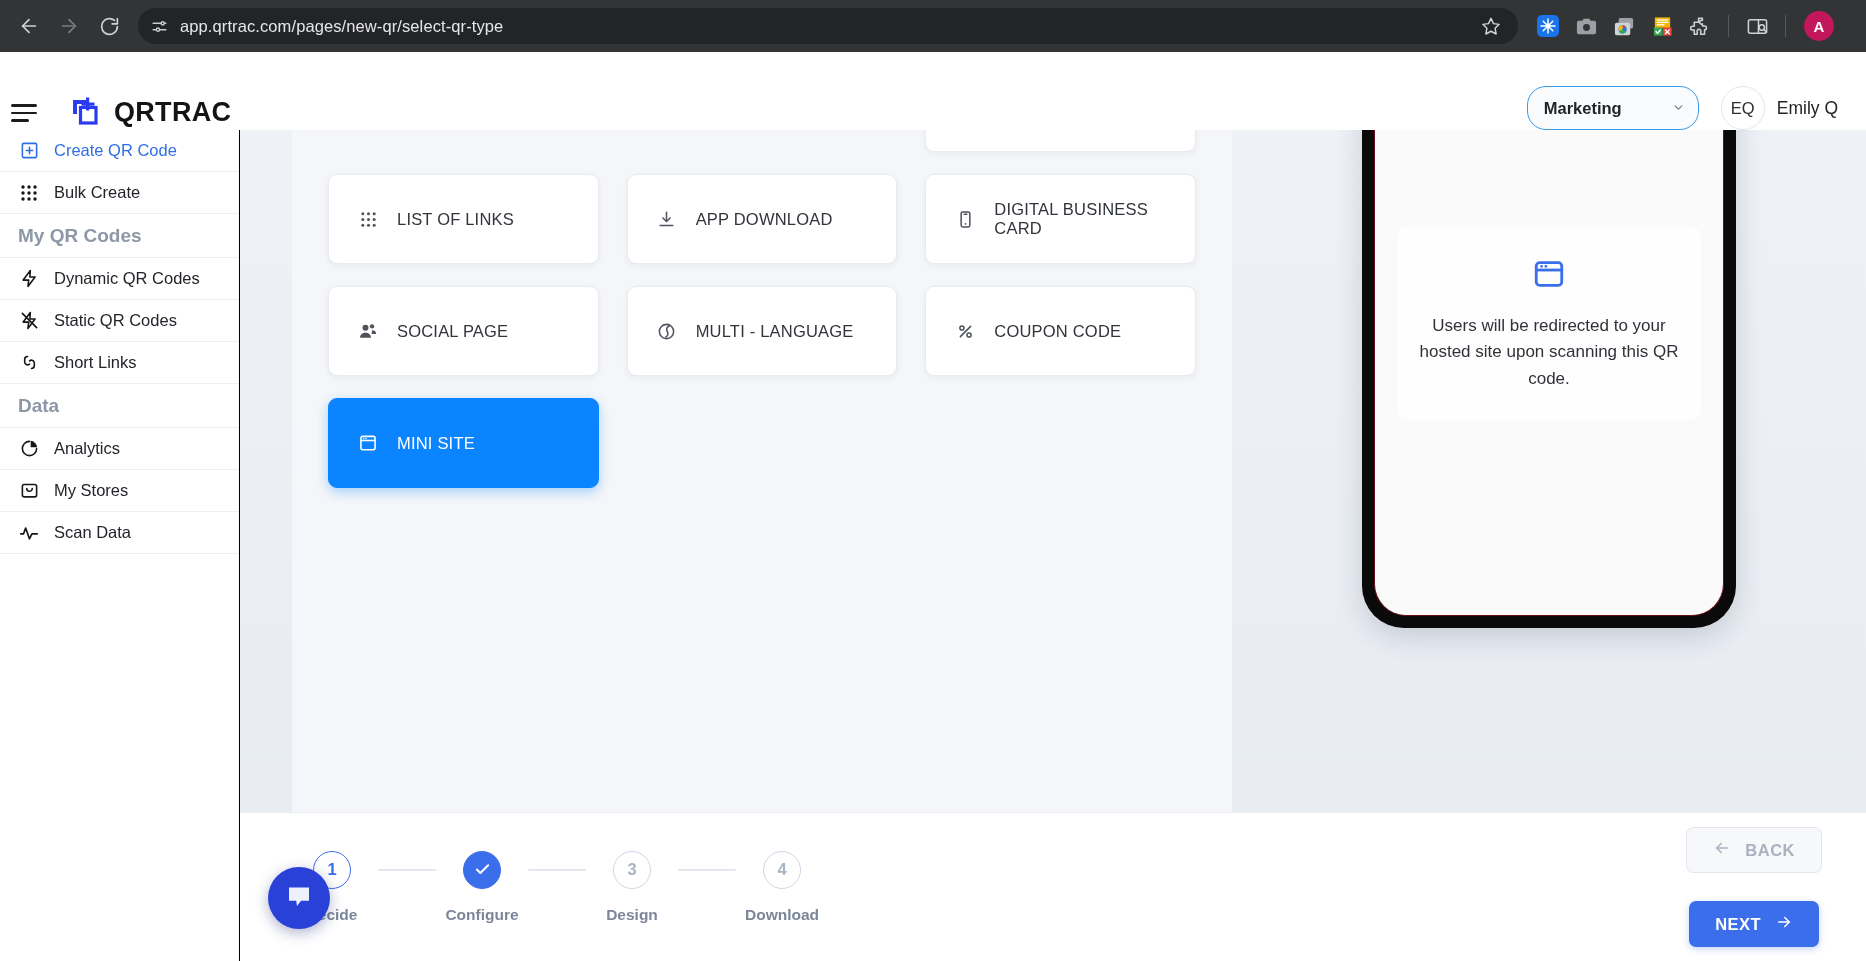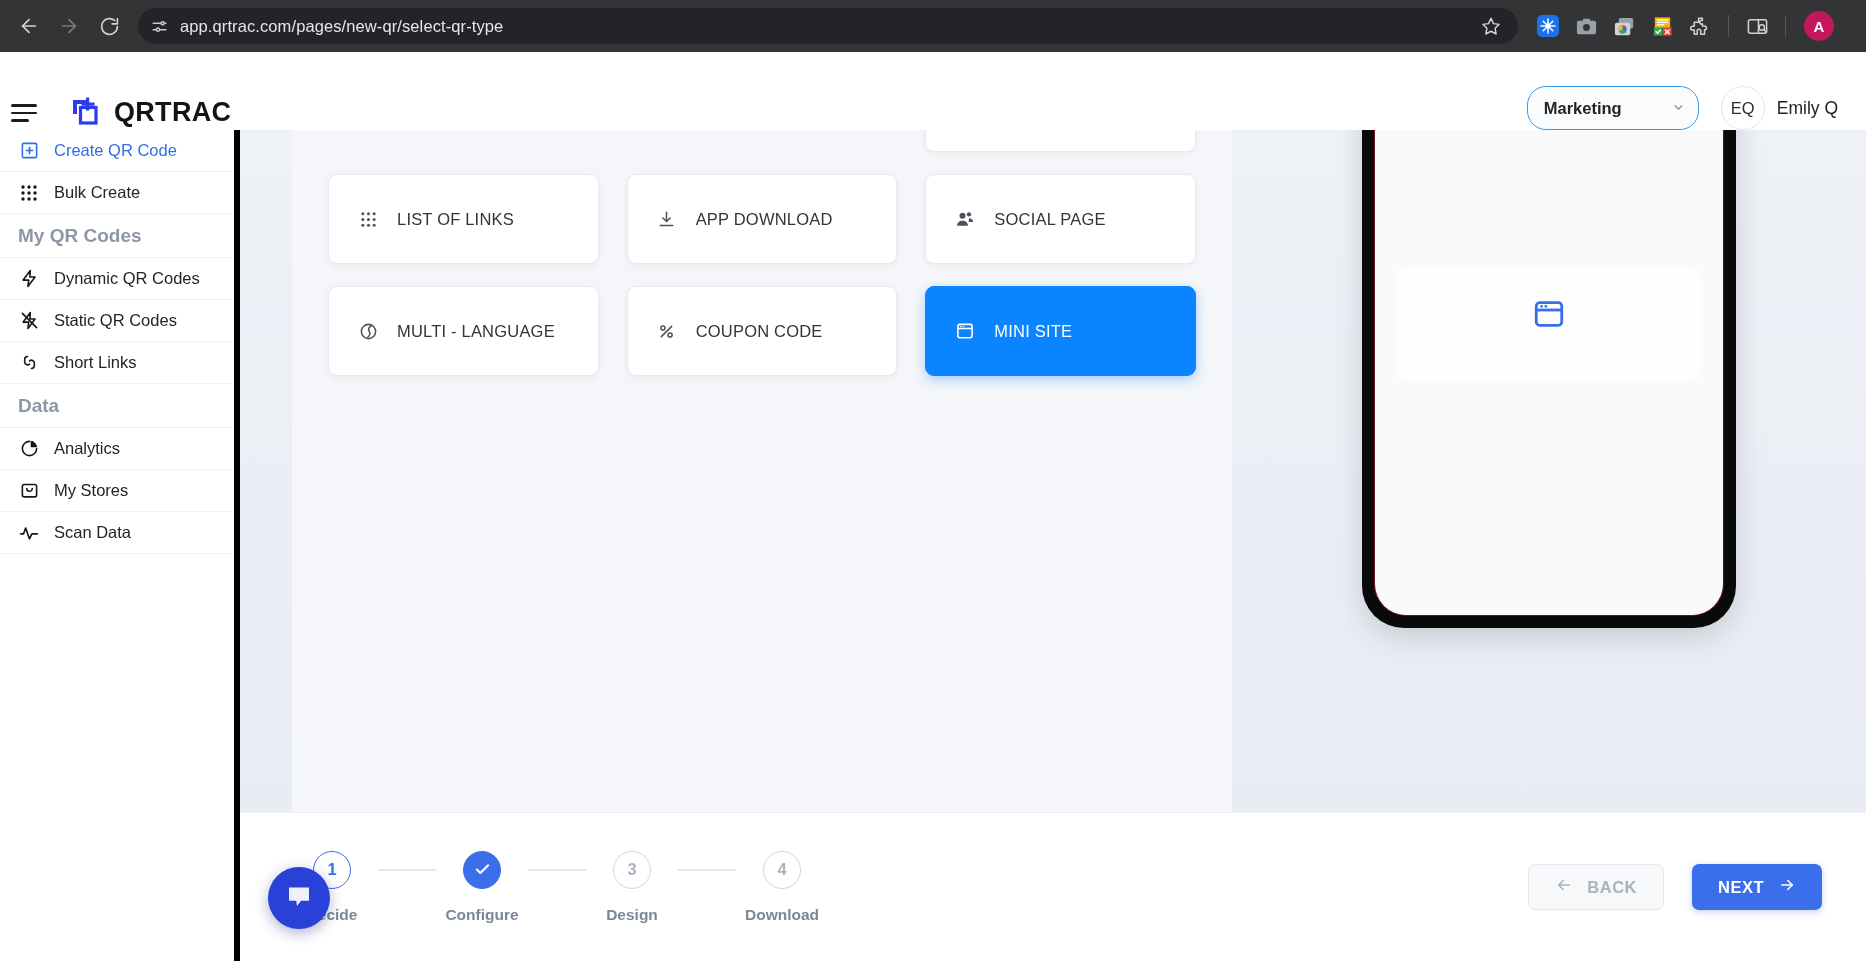--- a/index.html
+++ b/index.html
@@ -101,21 +101,21 @@
   }
   .user-name { font-size: 17.5px; color:#232428; font-weight:400; }
 
   
   .app-body { display:flex; height: calc(961px - 52px - 78px); position:relative; }
 
   
   .sidebar {
     width: 240px; flex: 0 0 240px;
     background:#fff;
-    border-right: 6px solid #000000;
+    border-right: 1px solid #000000;
     overflow: hidden;
     position: relative; z-index: 30;
   }
   .side-item {
     height: 42px;
     display:flex; align-items:center; gap:14px;
     padding: 0 14px 0 18px;
     border-bottom: 1px solid #eef0f3;
     font-size: 16.5px; color:#22242a;
   }
@@ -232,21 +232,21 @@
     width: 38px; height: 38px; border-radius:50%;
     display:flex; align-items:center; justify-content:center;
     font-size: 16.5px; font-weight:600;
     border: 1.6px solid #cfd6e4; color:#aab3c2; background:#fff;
   }
   .step-dot.current { border-color:#3b6eeb; color:#3b6eeb; }
   .step-dot.done { background:#3b6eeb; border-color:#3b6eeb; color:#fff; }
   .step-label { margin-top: 17px; font-size: 15.5px; font-weight:700; color:#7b8798; }
   .step-line { width: 58px; height: 2.5px; background:#e2e7ef; border-radius:2px; margin-top: 18px; }
 
-  .footer-actions { margin-left:auto; display:flex; align-items:center; gap: 28px; }
+  .footer-actions { margin-left:auto; display:flex; align-items:center; gap: 28px; flex-direction: column; }
   .btn {
     height: 46px; border-radius:7px;
     display:flex; align-items:center; justify-content:center; gap:14px;
     font-size: 16.5px; font-weight:700; letter-spacing:.5px;
     padding: 0 26px;
   }
   .btn-back { background:#f7f8fa; border:1px solid #e3e7ed; color:#a9b2be; min-width: 124px; }
   .btn-next { background:#3b6eeb; color:#fff; min-width: 124px; box-shadow:0 2px 7px rgba(59,110,235,.3); }
 
   
@@ -532,20 +532,30 @@
             <span class="cico">
               <svg width="19" height="19" viewBox="0 0 24 24" fill="none" stroke="currentColor" stroke-width="1.9" stroke-linecap="round" stroke-linejoin="round">
                   <path d="M12 3v11"></path>
                   <polyline points="7.5 10 12 14.5 16.5 10"></polyline>
                   <path d="M4 19.5h16"></path>
                 </svg>
             </span>
             <span>APP DOWNLOAD</span>
           </div>
 
+          <div class="type-card">
+            <span class="cico">
+              <svg width="19" height="19" viewBox="0 0 24 24" fill="none" stroke="currentColor" stroke-width="1.9" stroke-linejoin="round">
+                  <rect x="6.5" y="2.5" width="11" height="19" rx="2.2"></rect>
+                  <circle cx="12" cy="17.5" r="1.1" fill="currentColor" stroke="none"></circle>
+                  <path d="M10.3 5.4h3.4" stroke-linecap="round"></path>
+                </svg>
+            </span>
+            <span>DIGITAL BUSINESS CARD</span>
+          </div>
 
           <div class="type-card">
             <span class="cico">
               <svg width="20" height="20" viewBox="0 0 24 24" fill="currentColor">
                   <circle cx="9" cy="8" r="3.6"></circle>
                   <path d="M2.5 20c0-3.6 2.9-5.8 6.5-5.8s6.5 2.2 6.5 5.8z"></path>
                   <circle cx="16.8" cy="6.4" r="2.6"></circle>
                   <path d="M16.8 11c3 0 5 1.8 5 4.6h-5.4z"></path>
                 </svg>
             </span>
@@ -595,20 +605,21 @@
           <div class="phone-screen">
             <div class="preview-card">
               <div class="preview-icon">
                 <svg width="34" height="34" viewBox="0 0 24 24" fill="none" stroke="currentColor" stroke-width="2" stroke-linejoin="round">
                     <rect x="3" y="4" width="18" height="16" rx="2.4"></rect>
                     <path d="M3 9.2h18"></path>
                     <circle cx="6.8" cy="6.6" r=".95" fill="currentColor" stroke="none"></circle>
                     <circle cx="9.8" cy="6.6" r=".95" fill="currentColor" stroke="none"></circle>
                   </svg>
               </div>
+              <div class="preview-text">Users will be redirected to your hosted site upon scanning this QR code.</div>
             </div>
           </div>
         </div>
       </div>
 
     </div>
 
     <div class="footer">
       <div class="stepper">
 

